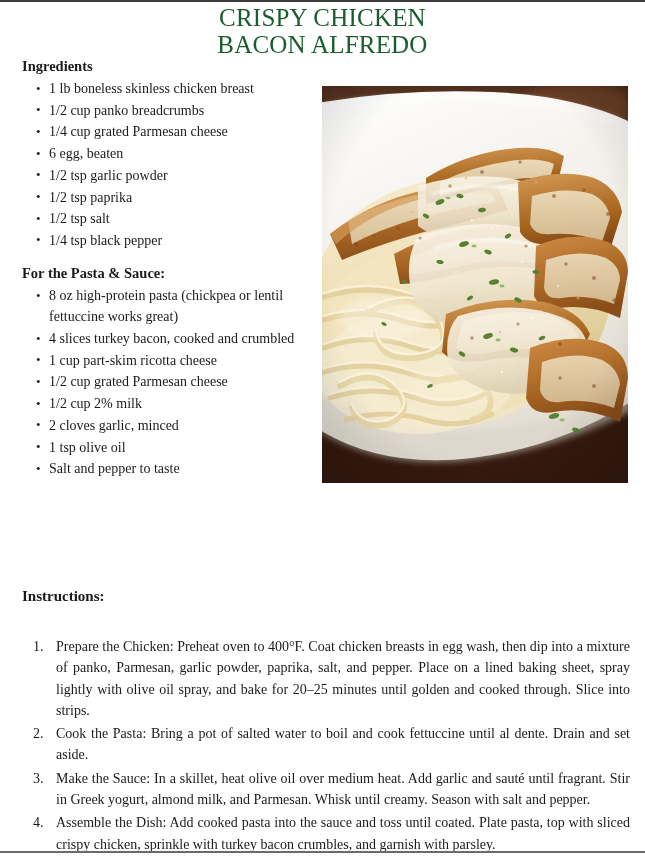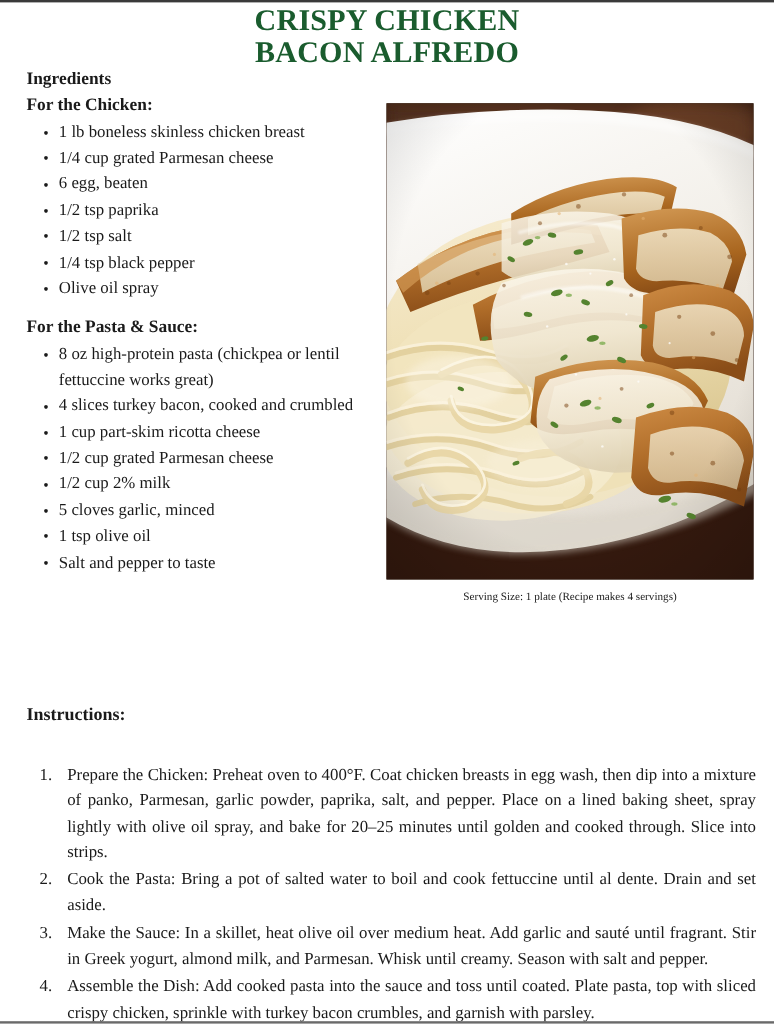--- a/index.html
+++ b/index.html
@@ -26,21 +26,21 @@
     width: 645px; height: 2px;
     background: #6a6a6a;
   }
 
   
   .title {
     position: absolute;
     top: 4px; left: 0;
     width: 645px;
     text-align: center;
-    font-weight: bold;
+    font-weight: normal;
     font-size: 25px;
     line-height: 27px;
     letter-spacing: 0.2px;
     color: #1a5c2e;
   }
 
   
   .ingredients-col {
     position: absolute;
     top: 56px; left: 22px;
@@ -136,38 +136,38 @@
 
 <div class="page-rule-top"></div>
 
 <div class="title">
   <div>CRISPY CHICKEN</div>
   <div>BACON ALFREDO</div>
 </div>
 
 <div class="ingredients-col">
   <div class="h-section">Ingredients</div>
-  <div class="h-sub">For the Chicken:</div>
   <ul class="ing-list">
     <li>1 lb boneless skinless chicken breast</li>
+    <li>1/2 cup panko breadcrumbs</li>
     <li>1/4 cup grated Parmesan cheese</li>
     <li>6 egg, beaten</li>
+    <li>1/2 tsp garlic powder</li>
     <li>1/2 tsp paprika</li>
     <li>1/2 tsp salt</li>
     <li>1/4 tsp black pepper</li>
-    <li>Olive oil spray</li>
   </ul>
   <div class="h-sub">For the Pasta &amp; Sauce:</div>
   <ul class="ing-list">
     <li>8 oz high-protein pasta (chickpea or lentil fettuccine works great)</li>
     <li>4 slices turkey bacon, cooked and crumbled</li>
     <li>1 cup part-skim ricotta cheese</li>
     <li>1/2 cup grated Parmesan cheese</li>
     <li>1/2 cup 2% milk</li>
-    <li>5 cloves garlic, minced</li>
+    <li>2 cloves garlic, minced</li>
     <li>1 tsp olive oil</li>
     <li>Salt and pepper to taste</li>
   </ul>
 </div>
 
 <div class="photo-wrap">
   <svg class="photo-svg" viewBox="0 0 306 397" preserveAspectRatio="xMidYMid slice">
     <defs>
       <linearGradient id="gPlate" x1="0" y1="0" x2="0.4" y2="1">
         <stop offset="0" stop-color="#ffffff"></stop>
@@ -376,21 +376,20 @@
       <circle cx="210" cy="232" r="0.9"></circle>
         <circle cx="180" cy="286" r="1"></circle>
         <circle cx="236" cy="200" r="0.9"></circle>
     </g>
 
     <rect x="0" y="0" width="306" height="397" fill="url(#gVign)"></rect>
   </svg>
 </div>
 
 <div class="caption">
-  <div>Serving Size: 1 plate (Recipe makes 4 servings)</div>
 </div>
 
 <div class="instructions-head">Instructions:</div>
 
 <ol class="steps">
   <li>Prepare the Chicken: Preheat oven to 400°F. Coat chicken breasts in egg wash, then dip into a mixture of panko, Parmesan, garlic powder, paprika, salt, and pepper. Place on a lined baking sheet, spray lightly with olive oil spray, and bake for 20–25 minutes until golden and cooked through. Slice into strips.</li>
   <li>Cook the Pasta: Bring a pot of salted water to boil and cook fettuccine until al dente. Drain and set aside.</li>
   <li>Make the Sauce: In a skillet, heat olive oil over medium heat. Add garlic and sauté until fragrant. Stir in Greek yogurt, almond milk, and Parmesan. Whisk until creamy. Season with salt and pepper.</li>
   <li>Assemble the Dish: Add cooked pasta into the sauce and toss until coated. Plate pasta, top with sliced crispy chicken, sprinkle with turkey bacon crumbles, and garnish with parsley.</li>
 </ol>

